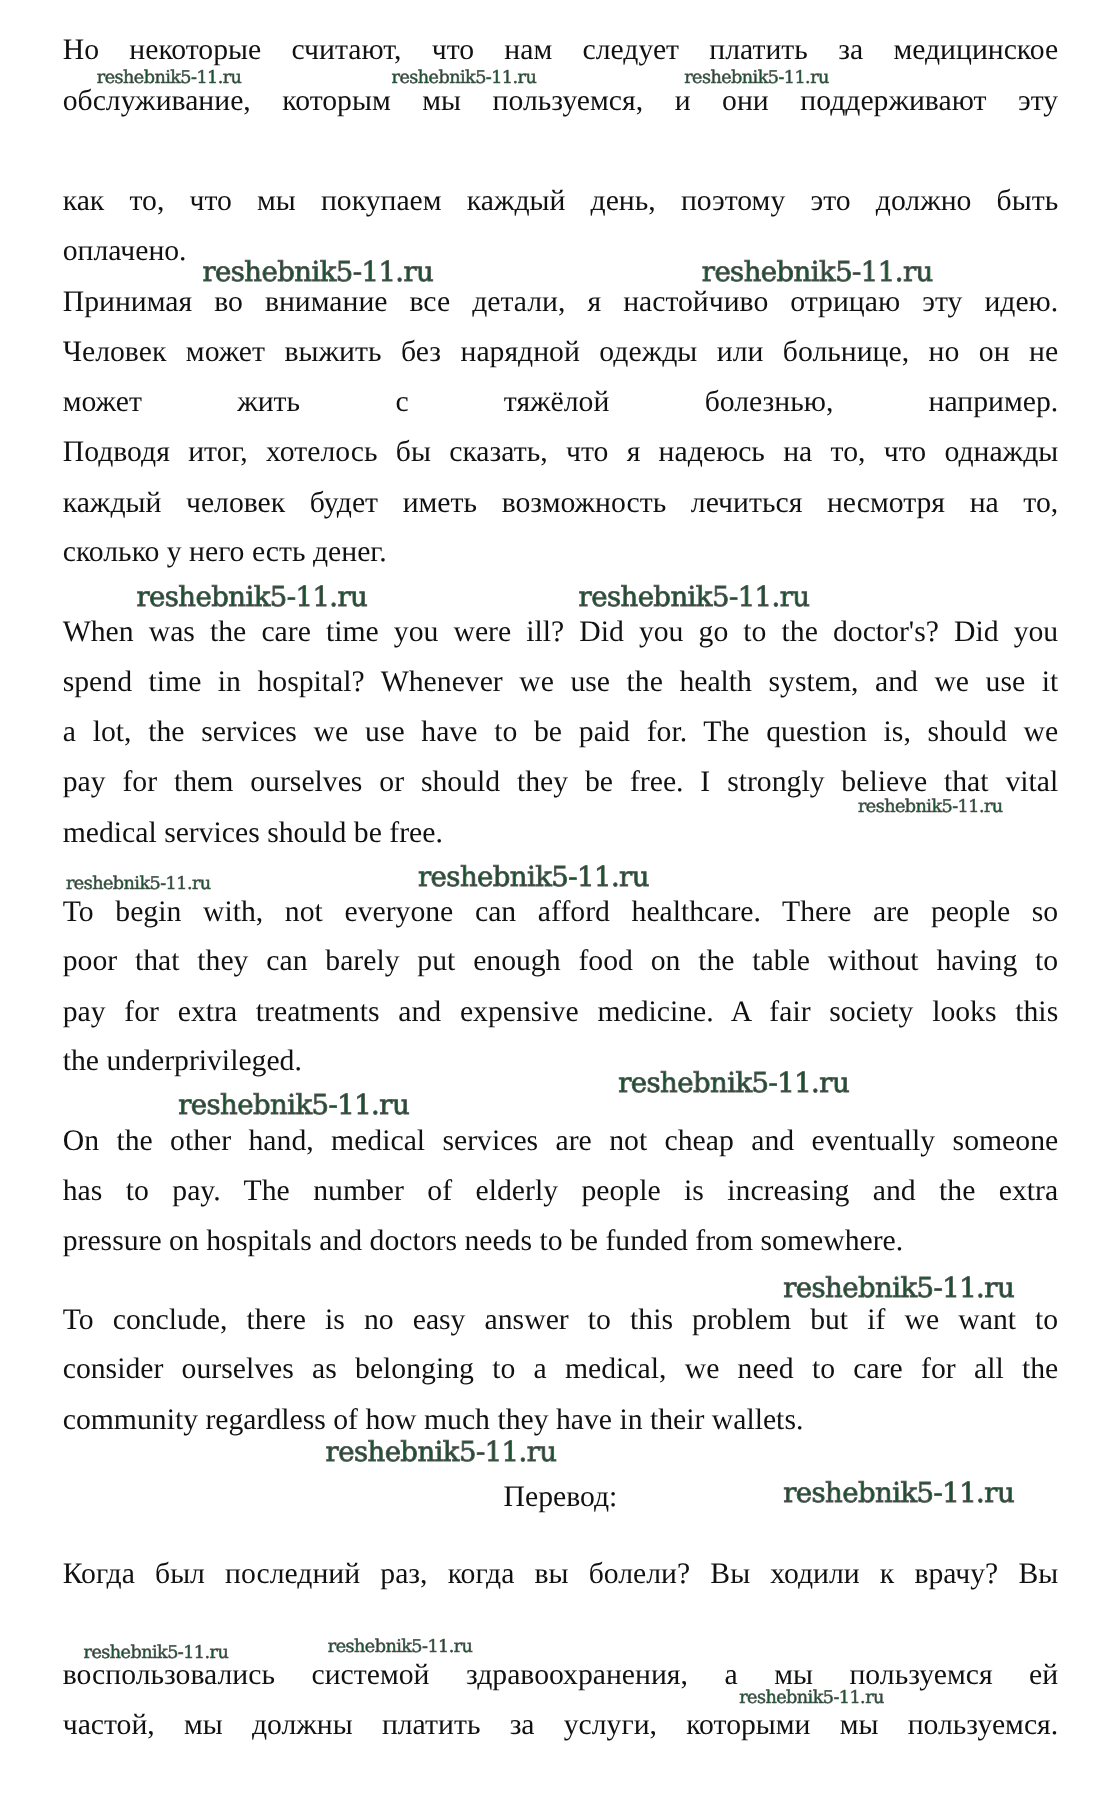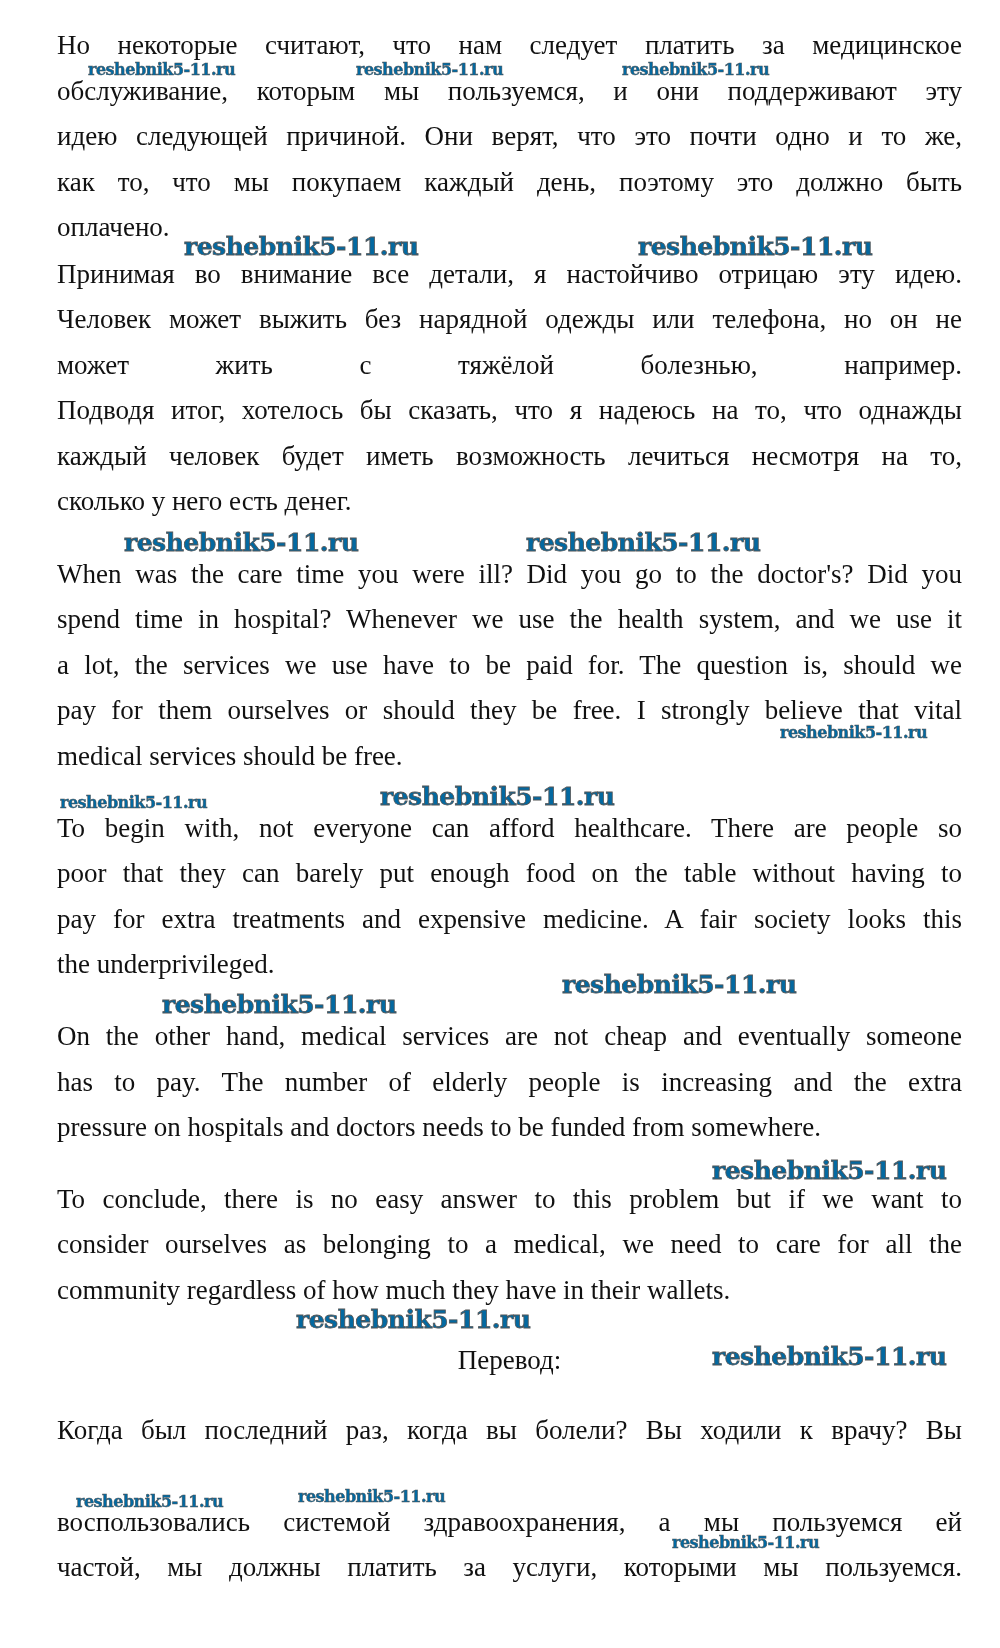--- a/index.html
+++ b/index.html
@@ -11,40 +11,39 @@
     font-size:27px; line-height:32px; color:#111;
     white-space:nowrap;
     text-align:justify; text-align-last:justify;
     transform-origin:left center;
   }
   .line.last { text-align:left; text-align-last:left; }
   .line.center { text-align:center; text-align-last:center; }
   .wm {
     position:absolute;
     font-family:"DejaVu Serif", "Liberation Serif", serif;
-    font-weight:bold; color:#0369a1;
+    font-weight:normal; color:#14532d;
     -webkit-text-stroke:0.8px #555;
     white-space:nowrap; letter-spacing:-0.5px;
   }
   .wm.big { font-size:25px; }
   .wm.small { font-size:16px; -webkit-text-stroke:0.5px #555; }
 </style>
 </head>
 <body>
 
 <div class="page">
 
   <div class="line" style="top:29px">Но некоторые считают, что нам следует платить за медицинское</div>
   <div class="line" style="top:75px">обслуживание, которым мы пользуемся, и они поддерживают эту</div>
-  <div class="line" style="top:120px">идею следующей причиной. Они верят, что это почти одно и то же,</div>
   <div class="line" style="top:166px">как то, что мы покупаем каждый день, поэтому это должно быть</div>
   <div class="line last" style="top:211px">оплачено.</div>
 
   <div class="line" style="top:258px">Принимая во внимание все детали, я настойчиво отрицаю эту идею.</div>
-  <div class="line" style="top:303px">Человек может выжить без нарядной одежды или телефона, но он не</div>
+  <div class="line" style="top:303px">Человек может выжить без нарядной одежды или больнице, но он не</div>
   <div class="line" style="top:349px">может жить с тяжёлой болезнью, например.</div>
   <div class="line" style="top:394px">Подводя итог, хотелось бы сказать, что я надеюсь на то, что однажды</div>
   <div class="line" style="top:440px">каждый человек будет иметь возможность лечиться несмотря на то,</div>
   <div class="line last" style="top:485px">сколько у него есть денег.</div>
 
   <div class="line" style="top:558px">When was the care time you were ill? Did you go to the doctor's? Did you</div>
   <div class="line" style="top:603px">spend time in hospital? Whenever we use the health system, and we use it</div>
   <div class="line" style="top:649px">a lot, the services we use have to be paid for. The question is, should we</div>
   <div class="line" style="top:694px">pay for them ourselves or should they be free. I strongly believe that vital</div>
   <div class="line last" style="top:740px">medical services should be free.</div>

